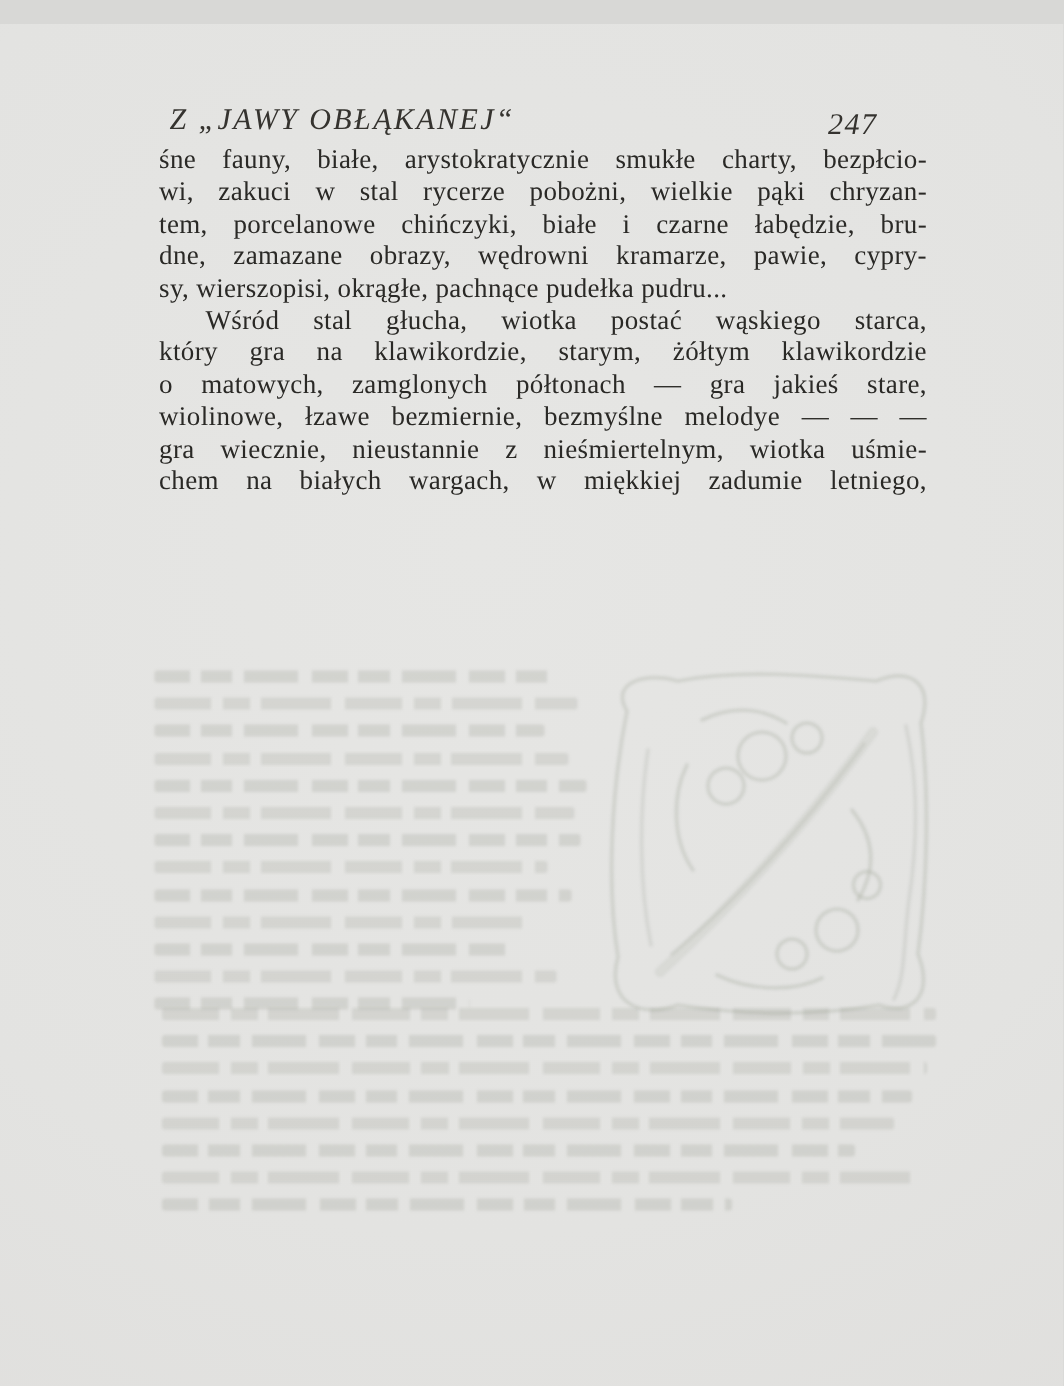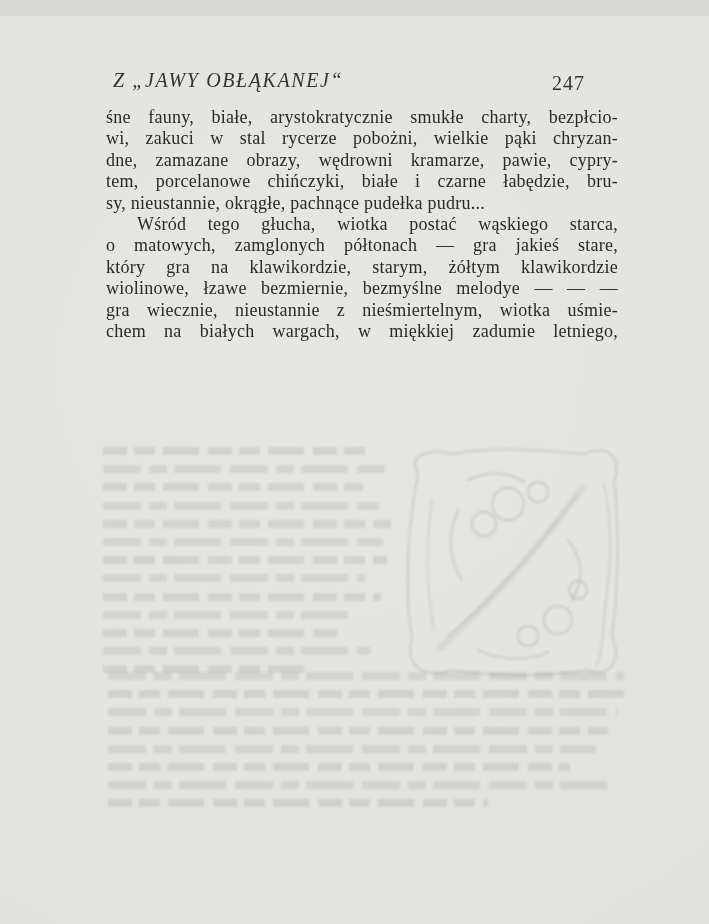--- a/index.html
+++ b/index.html
@@ -15,26 +15,26 @@
     margin-top:16px;
   }
   
   .running-head{
     position:absolute;left:113px;top:53px;width:500px;
     font-style:italic;font-size:20px;letter-spacing:1.6px;
     color:#35332f;white-space:nowrap;
   }
   .page-number{
     position:absolute;left:552px;top:56px;
-    font-size:20px;letter-spacing:1px;
+    font-style:italic;font-size:20px;letter-spacing:1px;
     color:#35332f;
   }
   
   .body-text{
-    position:absolute;left:106px;top:91px;width:512px;
+    position:absolute;left:106px;top:80px;width:512px;
     font-size:18px;line-height:21.4px;color:#2a2926;
     letter-spacing:0.25px;
   }
   .bl{ text-align:justify; text-align-last:justify; height:21.4px; overflow:hidden; }
   .bl.end{ text-align-last:left; }
   .bl.indent{ text-indent:31px; }
   
   .bleed{ position:absolute; filter:blur(1.1px); }
   .bleed-line{
     height:8px;border-radius:2px;margin-bottom:10.2px;
@@ -56,26 +56,26 @@
 <body>
 
 <div class="page">
 
   <div class="running-head">Z „JAWY OBŁĄKANEJ“</div>
   <div class="page-number">247</div>
 
   <div class="body-text">
     <div class="bl">śne fauny, białe, arystokratycznie smukłe charty, bezpłcio-</div>
     <div class="bl">wi, zakuci w stal rycerze pobożni, wielkie pąki chryzan-</div>
+    <div class="bl">tem, porcelanowe chińczyki, białe i czarne łabędzie, bru-</div>
     <div class="bl">dne, zamazane obrazy, wędrowni kramarze, pawie, cypry-</div>
-    <div class="bl">tem, porcelanowe chińczyki, białe i czarne łabędzie, bru-</div>
-    <div class="bl end">sy, nieustannie, okrągłe, pachnące pudełka pudru...</div>
-    <div class="bl indent">Wśród tego głucha, wiotka postać wąskiego starca,</div>
+    <div class="bl end">sy, wierszopisi, okrągłe, pachnące pudełka pudru...</div>
+    <div class="bl indent">Wśród stal głucha, wiotka postać wąskiego starca,</div>
+    <div class="bl">który gra na klawikordzie, starym, żółtym klawikordzie</div>
     <div class="bl">o matowych, zamglonych półtonach — gra jakieś stare,</div>
-    <div class="bl">który gra na klawikordzie, starym, żółtym klawikordzie</div>
     <div class="bl">wiolinowe, łzawe bezmiernie, bezmyślne melodye — — —</div>
     <div class="bl">gra wiecznie, nieustannie z nieśmiertelnym, wiotka uśmie-</div>
     <div class="bl">chem na białych wargach, w miękkiej zadumie letniego,</div>
   </div>
 
   <div class="bleed" style="left:103px;top:431px;width:292px;">
     <div class="bleed-line g1" style="width:268px"></div>
     <div class="bleed-line g2" style="width:282px"></div>
     <div class="bleed-line g1" style="width:260px"></div>
     <div class="bleed-line g2" style="width:276px"></div>

